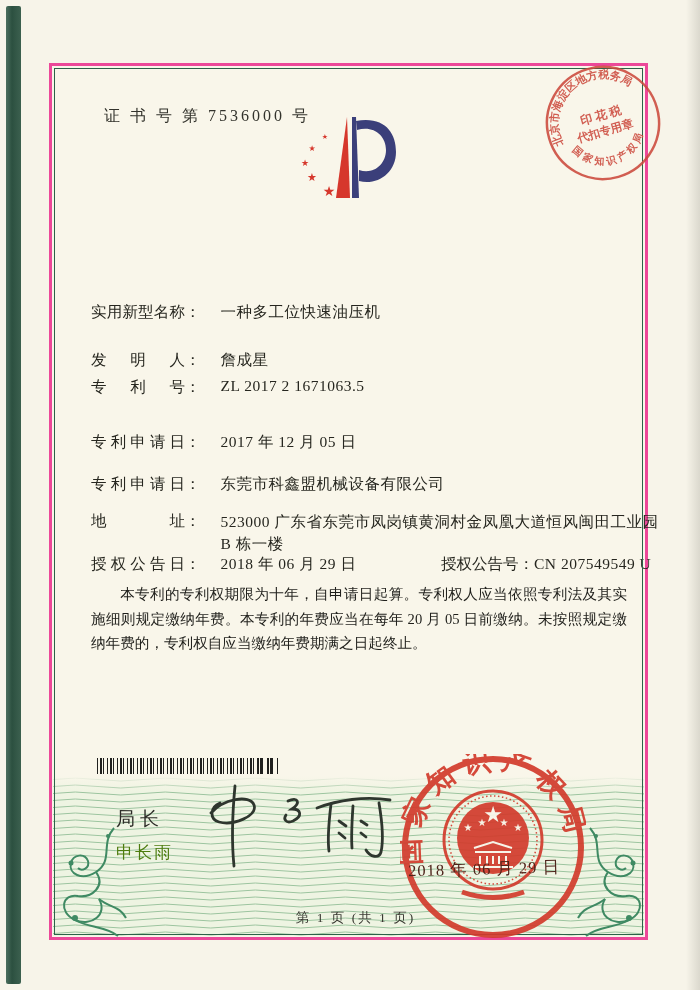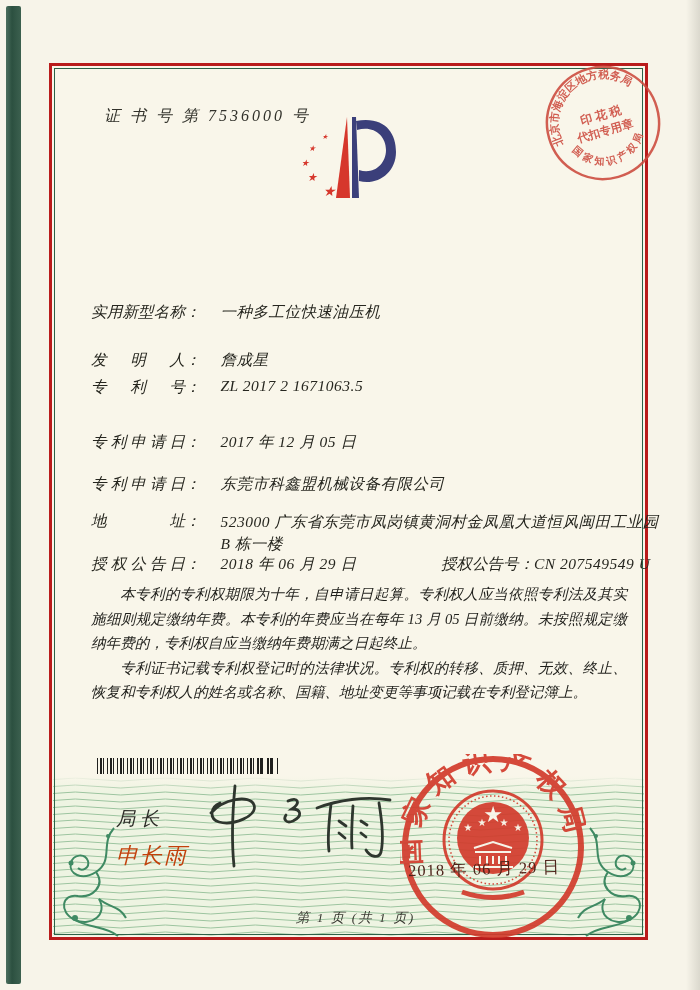--- a/index.html
+++ b/index.html
@@ -8,21 +8,21 @@
     background:#f7f4e9;
     font-family:"Liberation Serif","DejaVu Serif",serif;
     color:#26261f;
   }
   .spine{position:absolute;left:6px;top:6px;width:15px;height:978px;
     background:linear-gradient(90deg,#4b6e5d,#2c5040 40%,#3c604f);border-radius:2px;}
   .photo-shadow-right{position:absolute;right:0;top:0;width:14px;height:100%;
     background:linear-gradient(90deg,rgba(0,0,0,0),rgba(90,90,80,.18));}
   .cert{
     position:absolute;left:49px;top:63px;width:599px;height:877px;
-    box-sizing:border-box;border:3px solid #b91c1c;background:#f9f6ea;font-style:italic;
+    box-sizing:border-box;border:3px solid #ec4899;background:#f9f6ea;
   }
   .cert::before{content:"";position:absolute;inset:2px;border:1px solid #2c6148;pointer-events:none;z-index:5;}
   .certno{position:absolute;left:52px;top:40px;font-size:16px;letter-spacing:3px;color:#33332c;}
   .title{position:absolute;left:0;top:145px;width:100%;text-align:center;
     font-size:35px;font-weight:bold;letter-spacing:11px;color:#2a2a26;white-space:nowrap;text-indent:11px;}
   .rows{position:absolute;left:39px;top:0;width:540px;font-size:15.5px;}
   .row{position:absolute;left:0;white-space:nowrap;}
   .flabel{display:inline-block;width:94px;text-align:justify;text-align-last:justify;vertical-align:top;}
   .colon{display:inline-block;vertical-align:top;}
   .fvalue{display:inline-block;margin-left:20px;vertical-align:top;letter-spacing:.5px;}
@@ -30,21 +30,21 @@
   .row-right{position:absolute;left:350px;top:0;white-space:nowrap;text-align:center;}
   .bodytext{position:absolute;left:39px;top:516px;width:536px;font-size:14.6px;
     line-height:24.6px;text-align:justify;color:#1f1f1b;}
   .bodytext p{margin:0;text-indent:2em;}
   .barcode{position:absolute;left:45px;top:692px;width:181px;height:16px;
     background:repeating-linear-gradient(90deg,#20201e 0 1.5px,transparent 1.5px 3px,#20201e 3px 5.5px,transparent 5.5px 6.5px,#20201e 6.5px 7.5px,transparent 7.5px 10px);}
   .waves{position:absolute;left:1px;top:710px;width:591px;height:160px;}
   .waves-fade{position:absolute;left:1px;top:710px;width:591px;height:16px;
     background:linear-gradient(#f9f6ea,rgba(249,246,234,0));}
   .director{position:absolute;left:64px;top:740px;font-size:19px;letter-spacing:5px;color:#2c2c27;z-index:6;}
-  .director-name{position:absolute;left:64px;top:775px;font-size:22px;letter-spacing:2px;color:#c2410c;z-index:6;}
+  .director-name{position:absolute;left:64px;top:775px;font-size:17px;letter-spacing:2px;color:#4d7c0f;z-index:6;}
   .signature{position:absolute;left:141px;top:707px;z-index:6;}
   .footer{position:absolute;left:7px;top:843px;width:100%;text-align:center;
     font-size:13.5px;letter-spacing:2px;color:#3a3a33;z-index:6;}
   .ornament{position:absolute;z-index:7;}
   .seal{position:absolute;left:400px;top:754px;z-index:8;opacity:.92;}
   .seal-date{position:absolute;left:408px;top:858px;width:180px;z-index:9;
     font-size:16.5px;letter-spacing:1px;color:#4e241b;transform:rotate(-1.5deg);white-space:nowrap;}
   .taxstamp{position:absolute;left:540px;top:60px;z-index:10;opacity:.88;}
   .logo{position:absolute;left:244px;top:48px;}
 </style>
@@ -89,22 +89,21 @@
     <div class="row" style="top:445px">
       <span class="flabel">地址</span><span class="colon">：</span><span class="fvalue wrap">523000 广东省东莞市凤岗镇黄洞村金凤凰大道恒风闽田工业园 B 栋一楼</span>
     </div>
     <div class="row" style="top:488px">
       <span class="flabel">授权公告日</span><span class="colon">：</span><span class="fvalue">2018 年 06 月 29 日</span>
       <span class="row-right"><span>授权公告号</span><span>：</span><span style="letter-spacing:.5px">CN 207549549 U</span></span>
     </div>
   </div>
 
   <div class="bodytext">
-    <p>本专利的专利权期限为十年，自申请日起算。专利权人应当依照专利法及其实施细则规定缴纳年费。本专利的年费应当在每年 13 月 05 日前缴纳。未按照规定缴纳年费的，专利权自应当缴纳年费期满之日起终止。</p>
-    <p>专利证书记载专利权登记时的法律状况。专利权的转移、质押、无效、终止、恢复和专利权人的姓名或名称、国籍、地址变更等事项记载在专利登记簿上。</p>
+    <p>本专利的专利权期限为十年，自申请日起算。专利权人应当依照专利法及其实施细则规定缴纳年费。本专利的年费应当在每年 20 月 05 日前缴纳。未按照规定缴纳年费的，专利权自应当缴纳年费期满之日起终止。</p>
   </div>
 
   <div class="barcode"></div>
 
   <svg class="waves" width="591" height="160" viewBox="0 0 591 160" preserveAspectRatio="none">
     <defs>
       <pattern id="wv" width="90" height="7" patternUnits="userSpaceOnUse">
         <path d="M0 3.5 Q 22 0.5 45 3.5 T 90 3.5" fill="none" stroke="#9cc49f" stroke-width="1"></path>
       </pattern>
     </defs>

